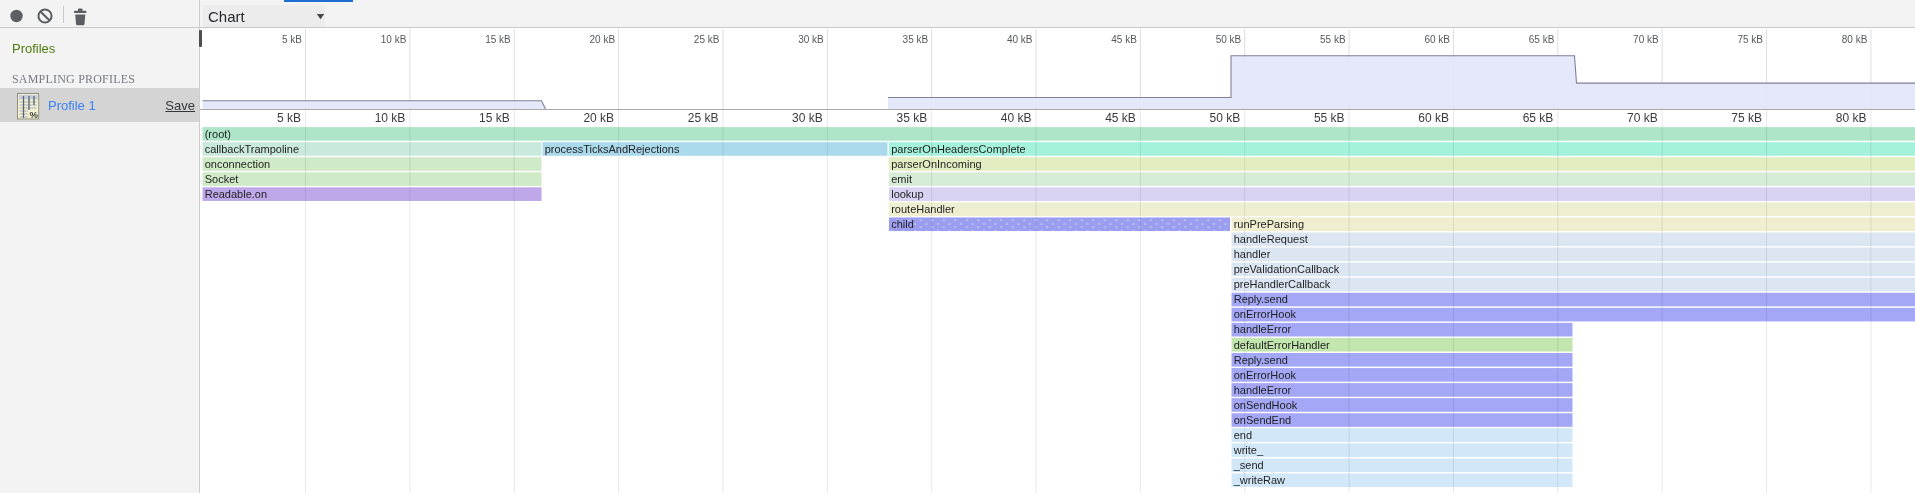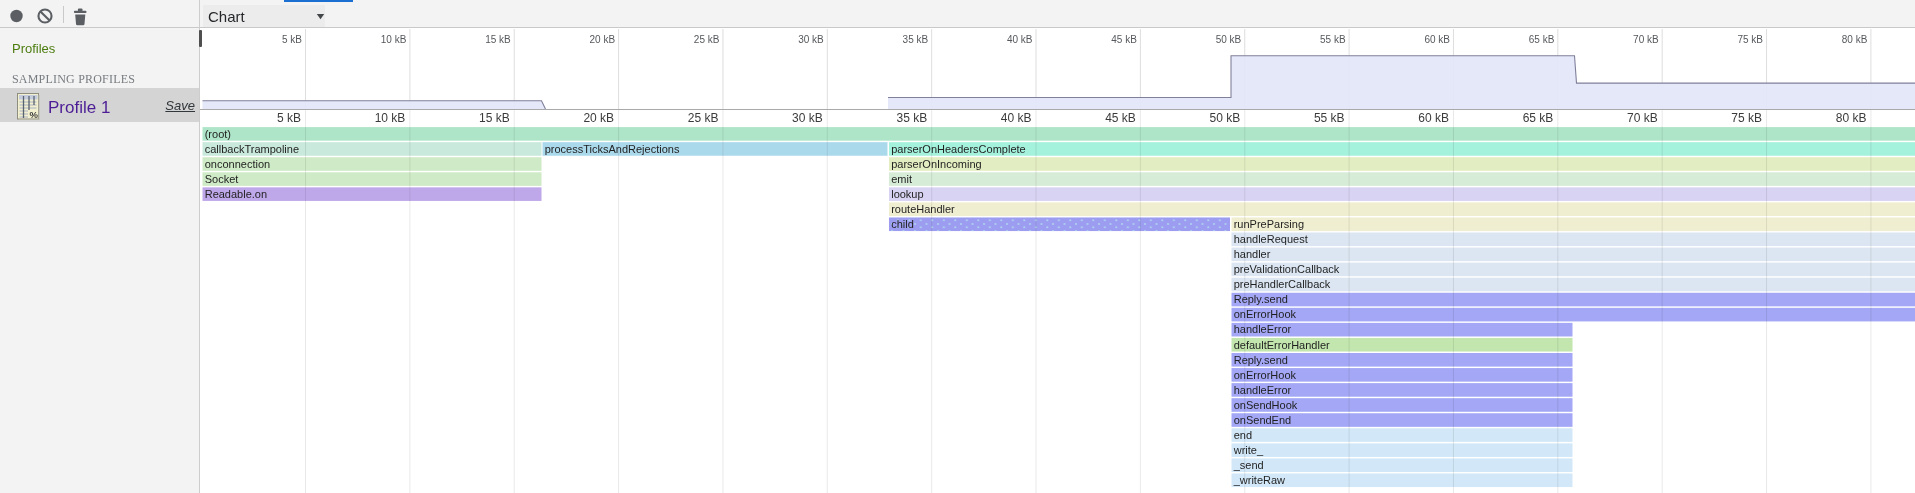--- a/index.html
+++ b/index.html
@@ -37,22 +37,22 @@
     <line x1="3.5" y1="22" x2="12" y2="22"></line>
       <line x1="3.5" y1="25" x2="12" y2="25"></line>
   </g>
   <g stroke="#5a6470" stroke-width="1.3">
       <line x1="7.5" y1="4" x2="7.5" y2="26"></line>
       <line x1="13" y1="4" x2="13" y2="18"></line>
       <line x1="18" y1="4" x2="18" y2="13"></line>
     </g>
   <text x="13.5" y="25.5" font-size="9.5" font-weight="bold" fill="#3c3c3c" font-family="Liberation Sans, sans-serif">%</text>
 </svg>
-<div class="abs" style="left:48px;top:97.5px;font-size:17px;color:#4c1d95;">Profile 1</div>
-<div class="abs" style="right:1720px;top:97.5px;font-size:13px;color:#32373c;text-decoration:underline;font-style:italic;">Save</div>
+<div class="abs" style="left:48px;top:97.5px;font-size:13px;color:#3b82f6;">Profile 1</div>
+<div class="abs" style="right:1720px;top:97.5px;font-size:13px;color:#32373c;text-decoration:underline;">Save</div>
 
 <div class="abs" style="left:200px;top:0;width:1715px;height:27.5px;background:#f3f3f3;border-bottom:1px solid #c9c9c9;"></div>
 <div class="abs" style="left:284px;top:0;width:69px;height:2.4px;background:#1b6fd0;"></div>
 <div class="abs" style="left:203px;top:5px;width:122px;height:21.5px;background:#ececec;"></div>
 <div class="abs" style="left:208px;top:8px;font-size:15px;color:#26282b;">Chart</div>
 <svg class="abs" style="left:316px;top:13px" width="9" height="7" viewBox="0 0 9 7">
     <path d="M0.8 1 L8.2 1 L4.5 6.2 Z" fill="#44474a"></path>
   </svg>
 
 <svg width="1715" height="80.0" viewBox="0 0 1715 80.0" style="position:absolute;left:200px;top:28.5px" font-family="Liberation Sans, sans-serif">

